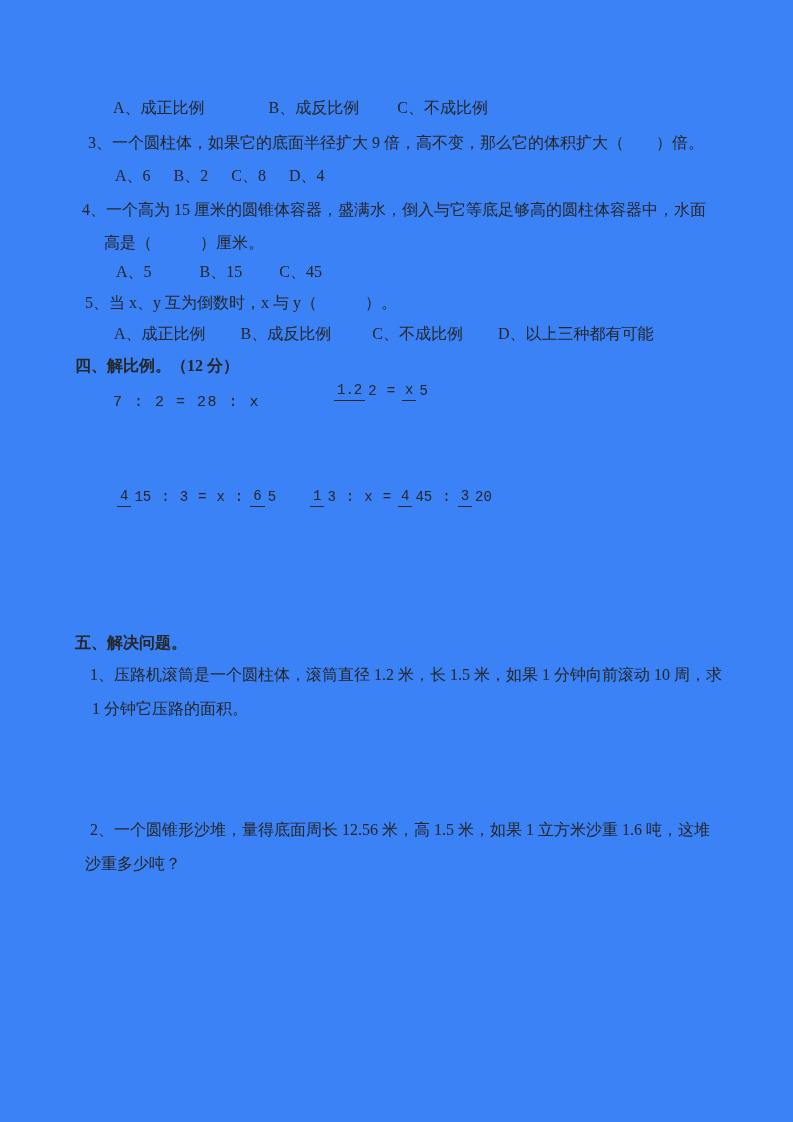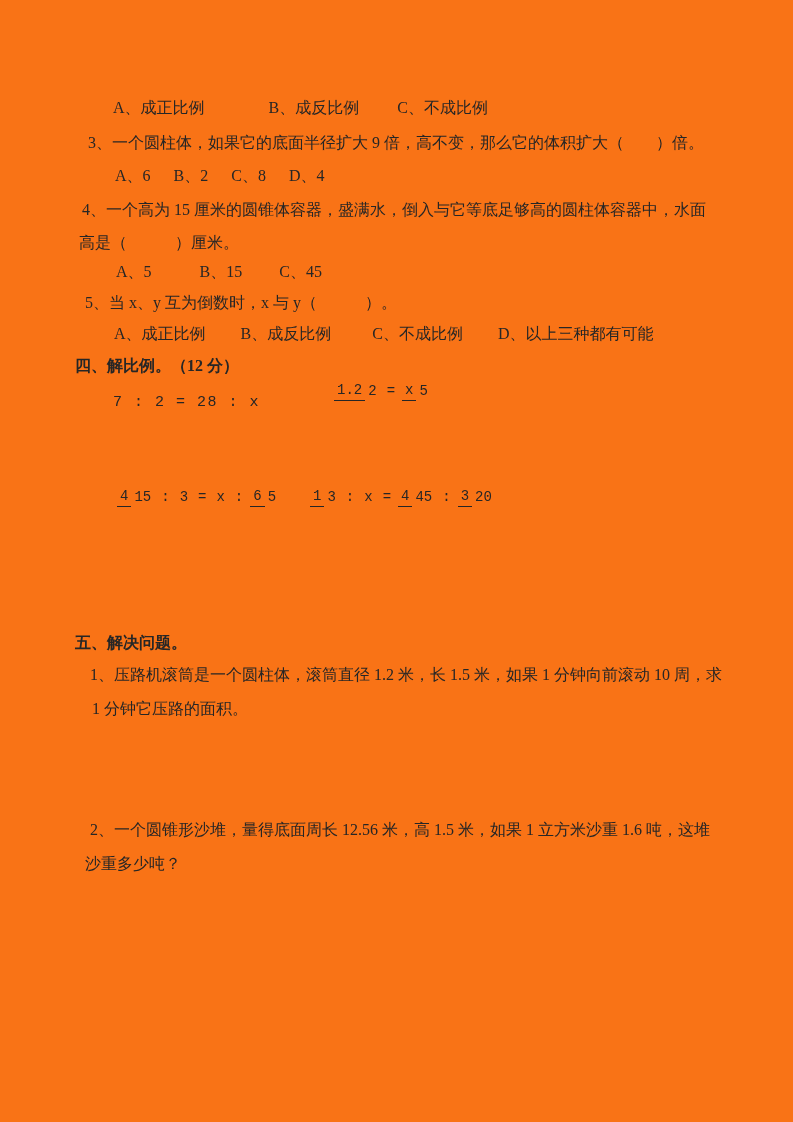--- a/index.html
+++ b/index.html
@@ -1,21 +1,21 @@
 <!DOCTYPE html>
 <html><head>
 <meta charset="utf-8">
 <style>
   * { margin: 0; padding: 0; box-sizing: border-box; }
   html, body { background: #ffffff; }
   .page {
     position: relative;
     width: 793px;
     height: 1122px;
-    background: #f97316;
+    background: #3b82f6;
     color: #262626;
     font-family: "Liberation Serif", "DejaVu Serif", serif;
     font-size: 16px;
     overflow: hidden;
   }
   .abs { position: absolute; white-space: nowrap; line-height: 1.1; }
   .bold { font-weight: bold; }
   .opts { display: flex; }
   .opts span { display: inline-block; }
   .opts-q2 span:nth-child(2) { margin-left: 64px; }
@@ -62,21 +62,21 @@
 
   <div class="abs" style="left:88px; top:134px;">3、一个圆柱体，如果它的底面半径扩大 9 倍，高不变，那么它的体积扩大（　　）倍。</div>
   <div class="abs opts opts-q3" style="left:115px; top:167px;">
     <span>A、6</span>
     <span>B、2</span>
     <span>C、8</span>
     <span>D、4</span>
   </div>
 
   <div class="abs" style="left:82px; top:201px;">4、一个高为 15 厘米的圆锥体容器，盛满水，倒入与它等底足够高的圆柱体容器中，水面</div>
-  <div class="abs" style="left:79px; top:234px;text-align:right;">高是（　　　）厘米。</div>
+  <div class="abs" style="left:104px; top:234px;text-align:right;">高是（　　　）厘米。</div>
   <div class="abs opts opts-q4" style="left:116px; top:263px;">
     <span>A、5</span>
     <span>B、15</span>
     <span>C、45</span>
   </div>
 
   <div class="abs" style="left:85px; top:294px;">5、当 x、y 互为倒数时，x 与 y（　　　）。</div>
   <div class="abs opts opts-q5" style="left:114px; top:325px;">
     <span>A、成正比例</span>
     <span>B、成反比例</span>

